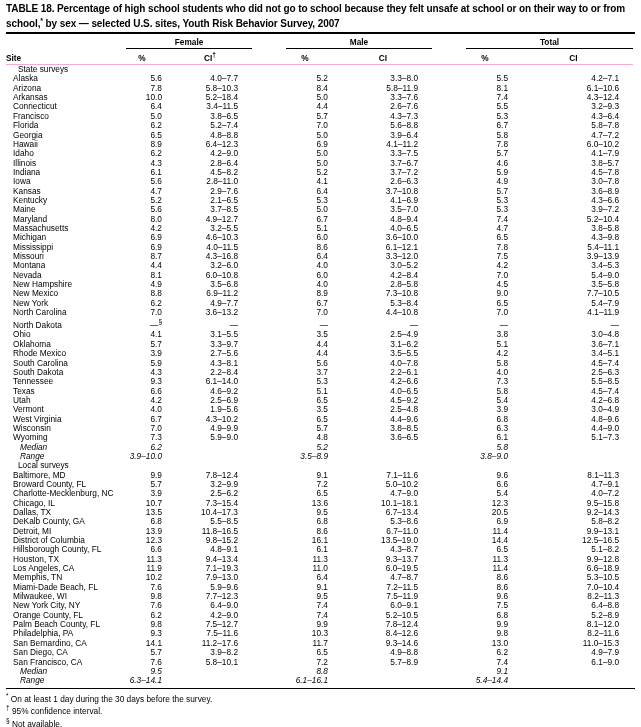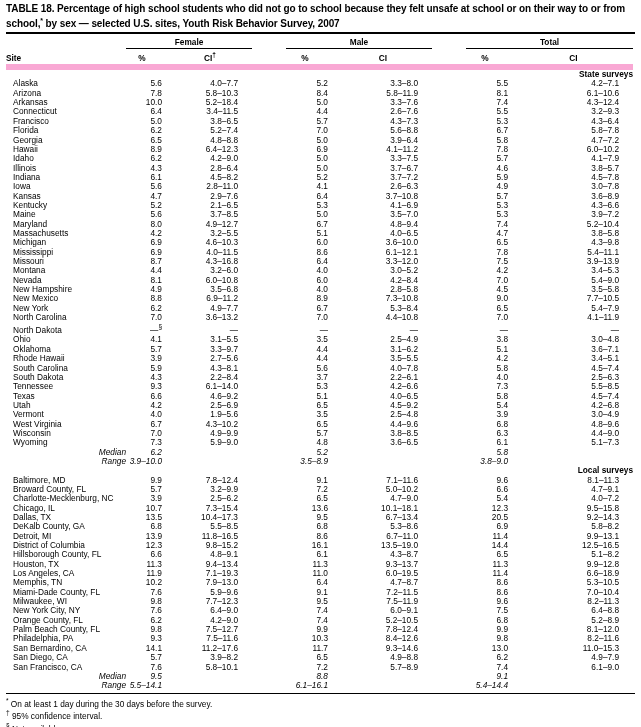--- a/index.html
+++ b/index.html
@@ -14,29 +14,29 @@
   .title-rule { border-top:2px solid #000; margin-top:2px; }
 
   table { border-collapse:collapse; table-layout:fixed; width:627px; margin-top:3px; }
   th, td {
     padding:0; font-size:8.3px; line-height:9.35px; font-weight:normal;
     white-space:nowrap; overflow:visible; text-align:left; vertical-align:bottom;
   }
   thead th { font-weight:bold; }
   tr.grp-row th { line-height:11px; }
   th.grp { text-align:center; border-bottom:1px solid #000; }
-  tr.col-row th { border-bottom:6px solid #f9a8d4; line-height:12px;margin-top:39px; }
+  tr.col-row th { border-bottom:1px solid #f9a8d4; line-height:12px;margin-top:39px; }
   th.ph { text-align:center; padding-right:18px; }
   th.cih { text-align:center; padding-right:8px; }
   th.cih sup, td sup { font-size:6.5px; }
   td.num { text-align:right; padding-right:14px; }
   td.site { padding-left:7px; }
-  td.section { font-weight:bold; padding-left:12px;text-align:right; }
+  td.section { font-weight:normal; padding-left:12px; }
   tr.stat td { font-style:italic; }
-  tr.stat td.site { padding-left:14px;text-align:right; }
+  tr.stat td.site { padding-left:14px; }
 
   .foot-rule { border-top:1px solid #000; margin-top:2px; width:629px; }
   .footnotes { margin-top:2px; font-size:8.3px; line-height:10px; }
   .footnotes sup { font-size:6.5px; }
 </style>
 </head>
 <body>
 
 <div class="page">
   <div class="title">TABLE 18. Percentage of high school students who did not go to school because they felt unsafe at school or on their way to or from school,<sup>*</sup> by sex — selected U.S. sites, Youth Risk Behavior Survey, 2007</div>
@@ -392,21 +392,21 @@
           <td class="num">5.7</td>
           <td class="num">3.3–9.7</td>
           <td></td>
           <td class="num">4.4</td>
           <td class="num">3.1–6.2</td>
           <td></td>
           <td class="num">5.1</td>
           <td class="num">3.6–7.1</td>
         </tr>
         <tr>
-          <td class="site">Rhode Hawaii</td>
+          <td class="site">Rhode Mexico</td>
           <td class="num">3.9</td>
           <td class="num">2.7–5.6</td>
           <td></td>
           <td class="num">4.4</td>
           <td class="num">3.5–5.5</td>
           <td></td>
           <td class="num">4.2</td>
           <td class="num">3.4–5.1</td>
         </tr>
         <tr>
@@ -659,21 +659,21 @@
           <td class="num">10.2</td>
           <td class="num">7.9–13.0</td>
           <td></td>
           <td class="num">6.4</td>
           <td class="num">4.7–8.7</td>
           <td></td>
           <td class="num">8.6</td>
           <td class="num">5.3–10.5</td>
         </tr>
         <tr>
-          <td class="site">Miami-Dade County, FL</td>
+          <td class="site">Miami-Dade Beach, FL</td>
           <td class="num">7.6</td>
           <td class="num">5.9–9.6</td>
           <td></td>
           <td class="num">9.1</td>
           <td class="num">7.2–11.5</td>
           <td></td>
           <td class="num">8.6</td>
           <td class="num">7.0–10.4</td>
         </tr>
         <tr>
@@ -770,21 +770,21 @@
           <td class="num"></td>
           <td></td>
           <td class="num">8.8</td>
           <td class="num"></td>
           <td></td>
           <td class="num">9.1</td>
           <td class="num"></td>
         </tr>
         <tr class="stat">
           <td class="site">Range</td>
-          <td class="num">5.5–14.1</td>
+          <td class="num">6.3–14.1</td>
           <td class="num"></td>
           <td></td>
           <td class="num">6.1–16.1</td>
           <td class="num"></td>
           <td></td>
           <td class="num">5.4–14.4</td>
           <td class="num"></td>
         </tr>
       </tbody>
   </table>

